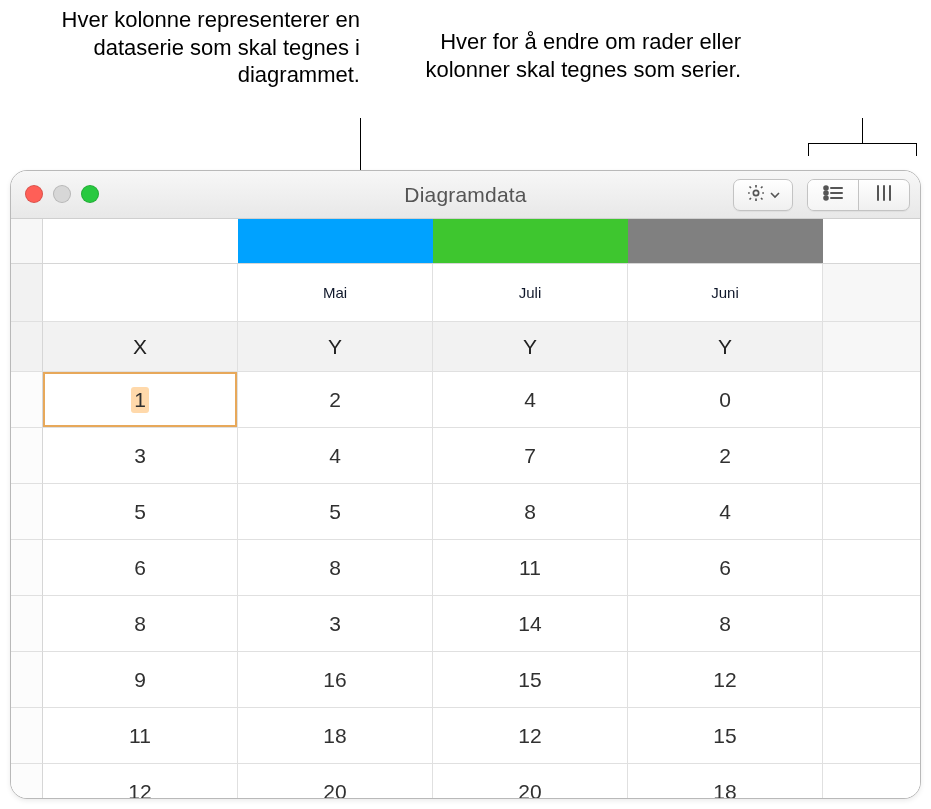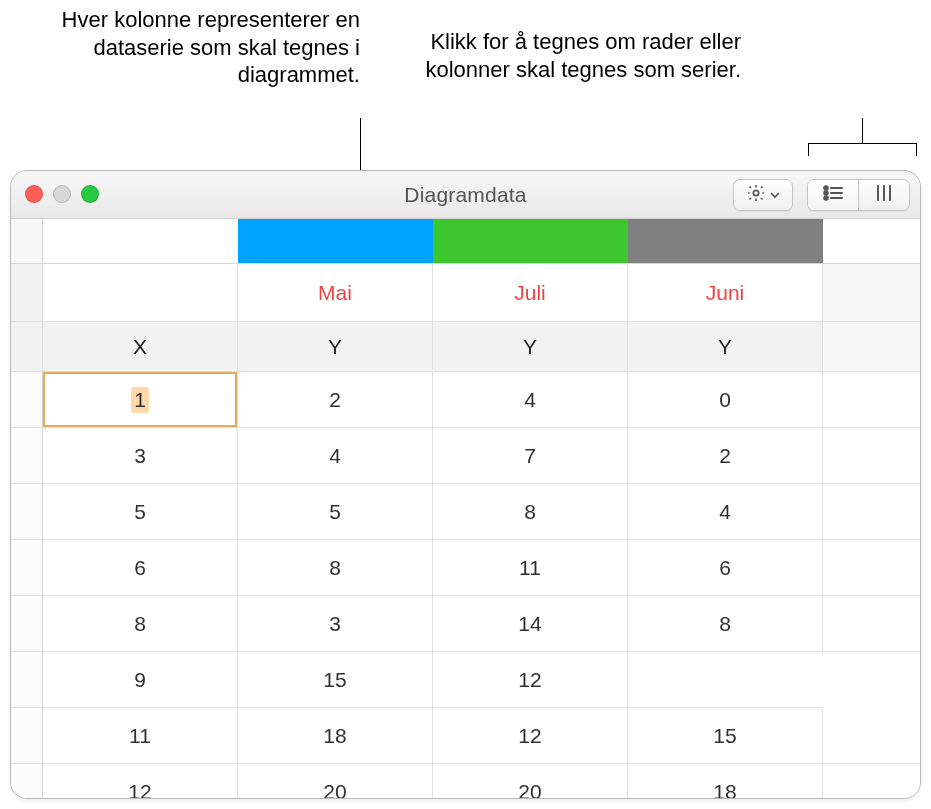--- a/index.html
+++ b/index.html
@@ -132,21 +132,21 @@
     border-right: 1px solid #e0e0e0;
     border-bottom: 1px solid #e0e0e0;
     display: flex;
     align-items: center;
     justify-content: center;
     font-size: 21px;
     color: #262626;
   }
   .cell.left-gutter { border-right:1px solid #d6d6d6; background:#f7f7f7;}
   .cell.right-gutter { border-right:none;}
-  .row.head .cell { font-size:21px; color:#ef4444; }
+  .row.head .cell { font-size:15px; color:#0f172a; }
   .row.axis .cell { background:#f2f2f2; color:#222; font-size:21px;}
   .row.axis .cell.left-gutter,
   .row.head .cell.left-gutter { background:#f2f2f2;}
   .row.axis .cell.right-gutter,
   .row.head .cell.right-gutter { background:#f7f7f7;}
 
   .color-strip { height: 45px; border:none; border-bottom:1px solid #d6d6d6;}
   .strip-blank { background:#fff;}
   .strip-blue  { background:#00a2ff;}
   .strip-green { background:#3ec62f;}
@@ -175,21 +175,21 @@
     background: #ffd9ab;
     padding: 1px 3px;
     border-radius: 3px;
   }
 </style>
 </head>
 <body>
 
 <div class="callouts">
   <div class="callout callout-left">Hver kolonne representerer en dataserie som skal tegnes i diagrammet.</div>
-  <div class="callout callout-right">Klikk for å tegnes om rader eller kolonner skal tegnes som serier.</div>
+  <div class="callout callout-right">Hver for å endre om rader eller kolonner skal tegnes som serier.</div>
   <div class="callout-line line-left"></div>
   <div class="callout-line line-right-v"></div>
   <div class="callout-line line-right-h"></div>
   <div class="callout-line line-right-l"></div>
   <div class="callout-line line-right-r"></div>
 </div>
 
 <div class="window">
   <div class="titlebar">
     <div class="traffic-lights">
@@ -306,20 +306,21 @@
       <div class="cell left-gutter"></div>
       <div class="cell">8</div>
       <div class="cell">3</div>
       <div class="cell">14</div>
       <div class="cell">8</div>
       <div class="cell right-gutter"></div>
     </div>
     <div class="row data">
       <div class="cell left-gutter"></div>
       <div class="cell">9</div>
+      <div class="cell">16</div>
       <div class="cell">15</div>
       <div class="cell">12</div>
       <div class="cell right-gutter"></div>
     </div>
     <div class="row data">
       <div class="cell left-gutter"></div>
       <div class="cell">11</div>
       <div class="cell">18</div>
       <div class="cell">12</div>
       <div class="cell">15</div>

